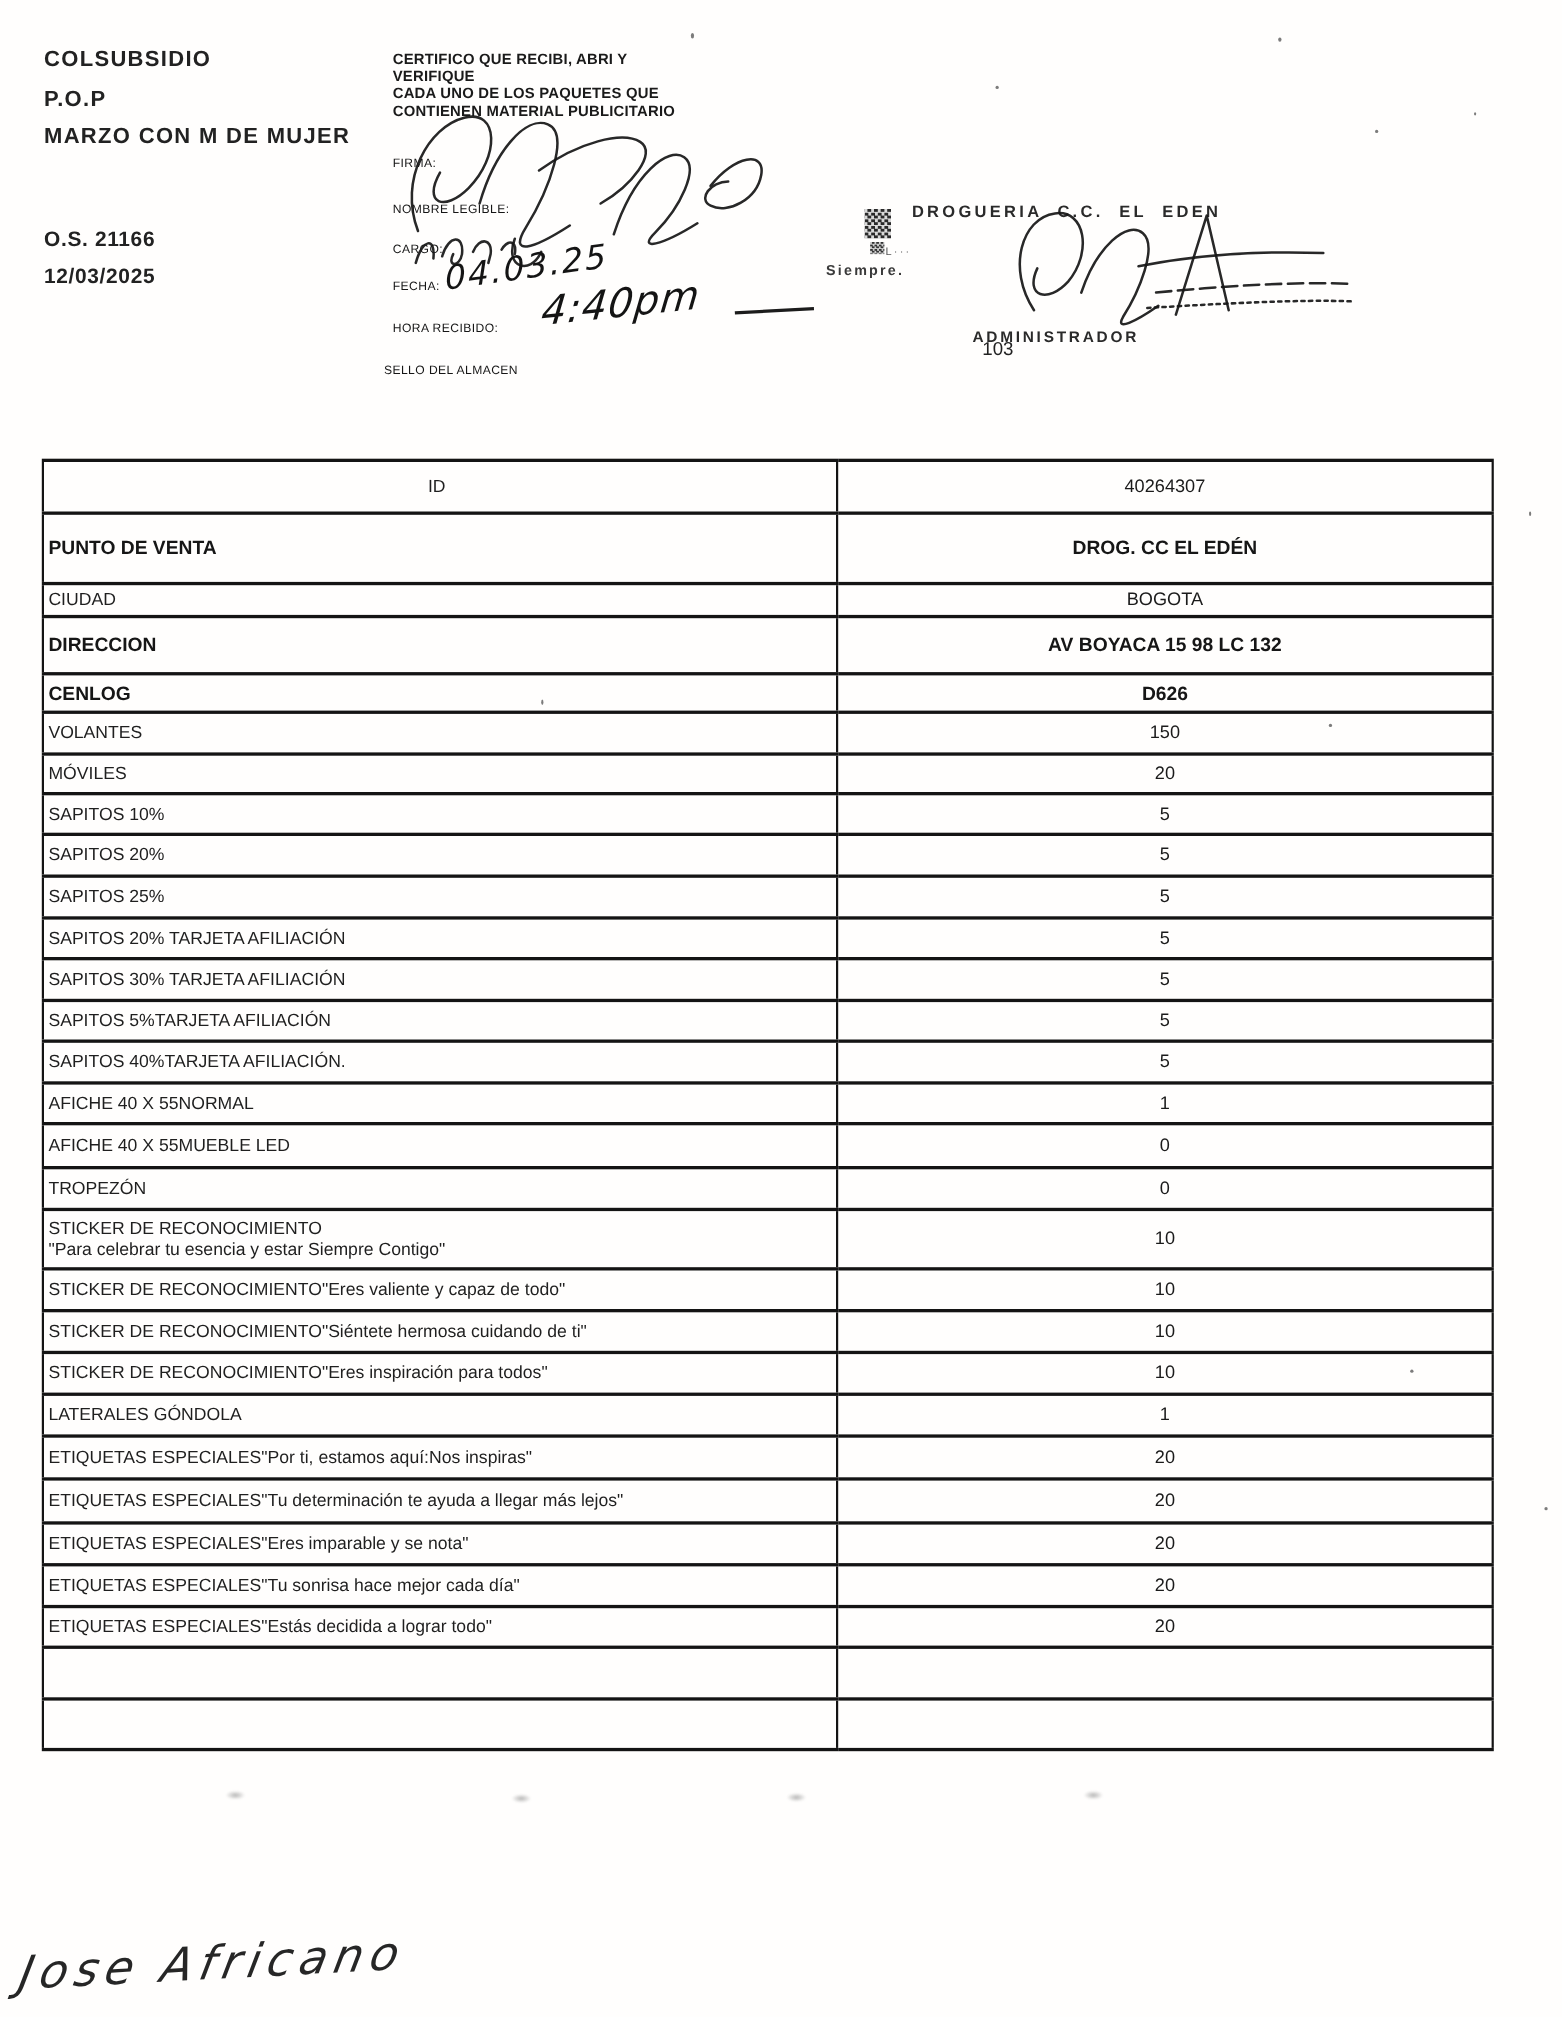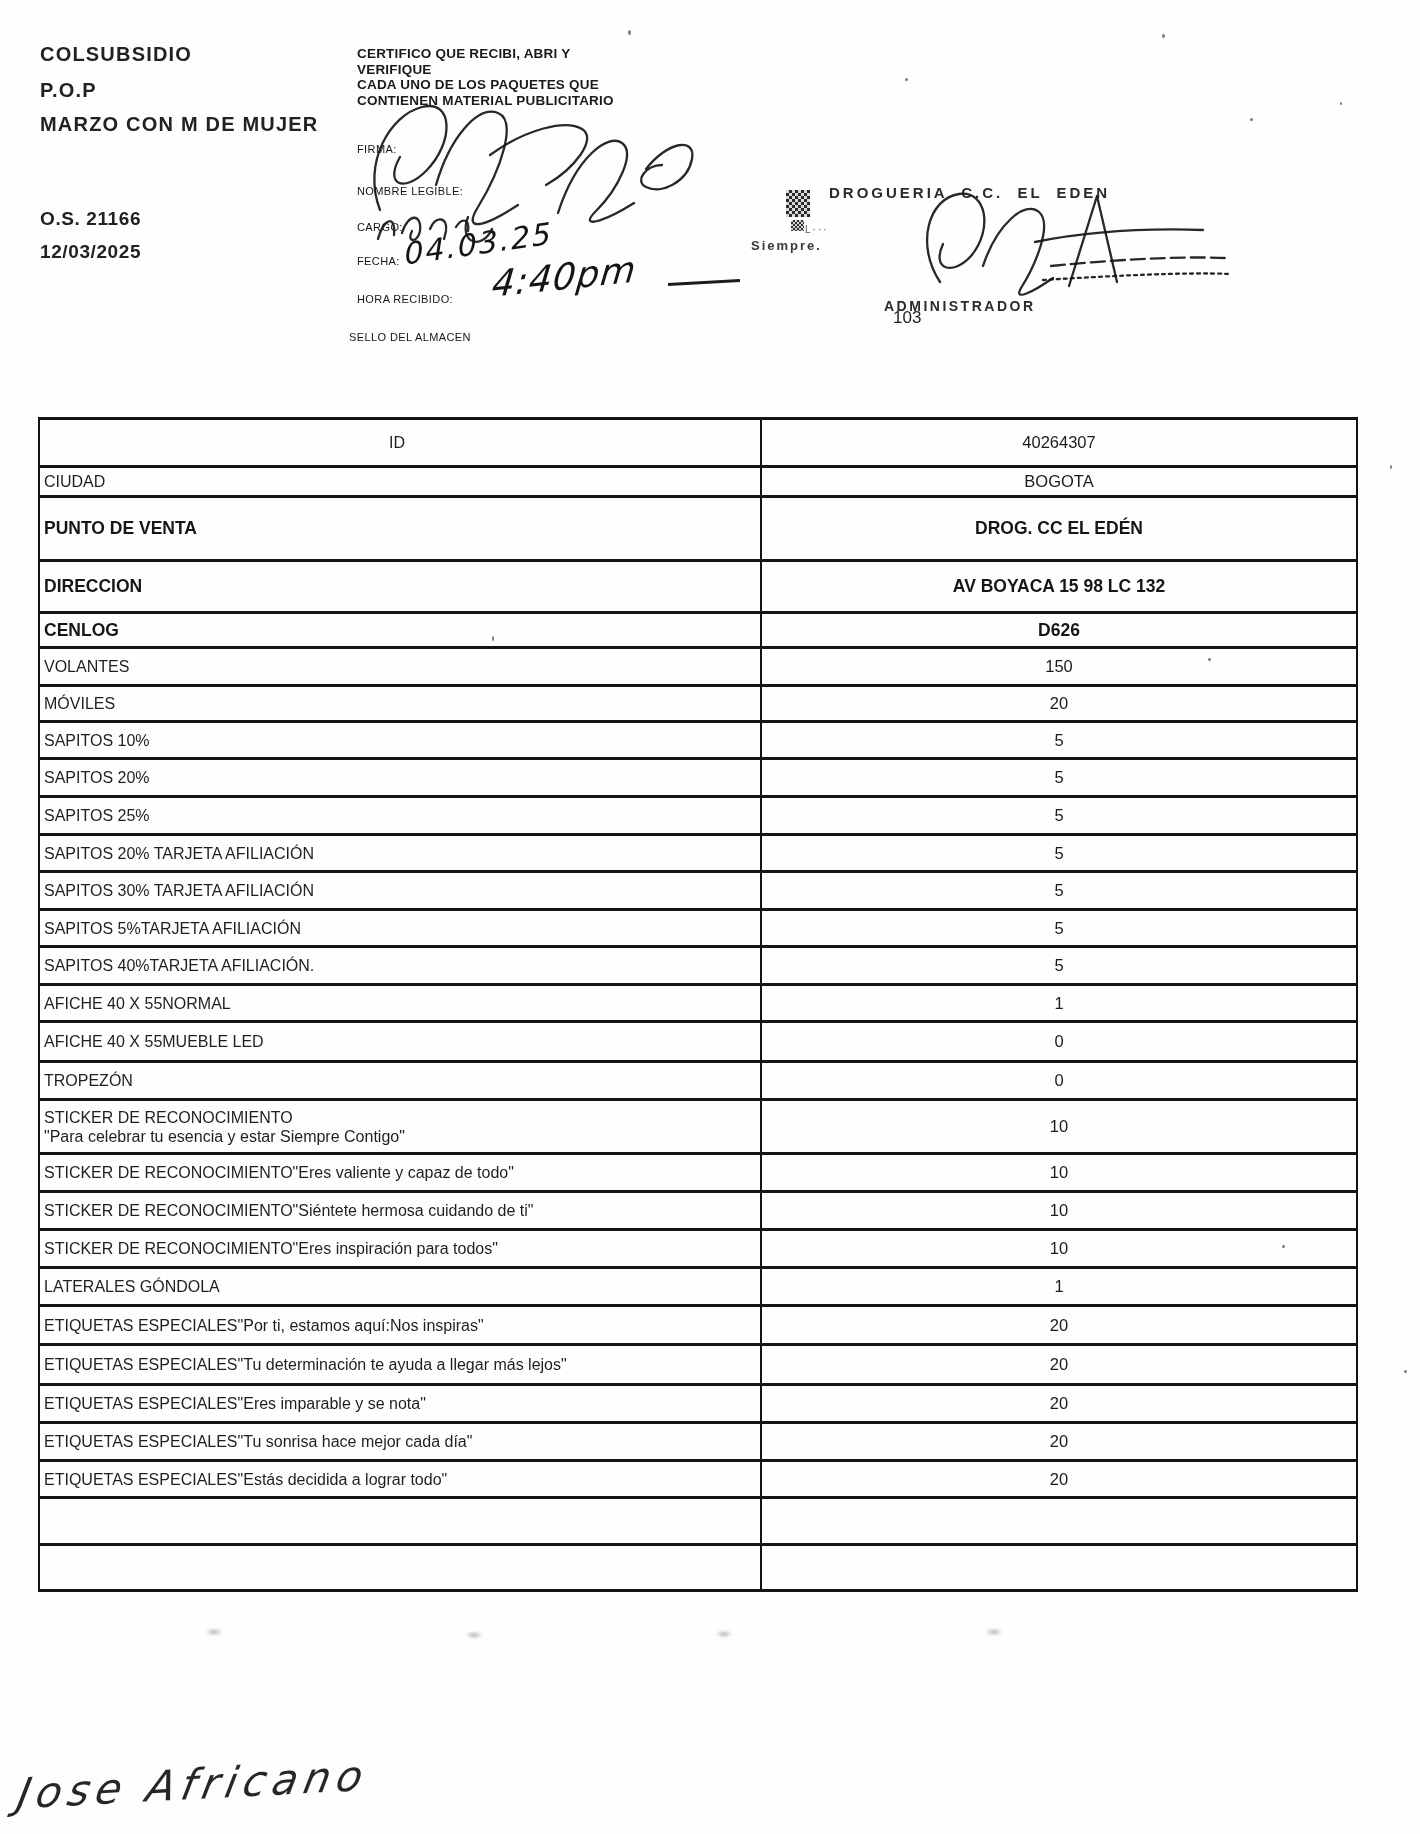--- a/index.html
+++ b/index.html
@@ -114,31 +114,31 @@
         <col style="width:722px">
         <col>
       </colgroup>
     <tbody>
         <tr style="height: 48px;">
           <td class="cl ctr">
             <div>ID</div>
           </td>
           <td class="cv">40264307</td>
         </tr>
-        <tr style="height: 30px;">
-          <td class="cl">
-            <div>CIUDAD</div>
-          </td>
-          <td class="cv">BOGOTA</td>
-        </tr>
         <tr style="height: 64px;">
           <td class="cl b">
             <div>PUNTO DE VENTA</div>
           </td>
           <td class="cv b">DROG. CC EL EDÉN</td>
+        </tr>
+        <tr style="height: 30px;">
+          <td class="cl">
+            <div>CIUDAD</div>
+          </td>
+          <td class="cv">BOGOTA</td>
         </tr>
         <tr style="height: 52px;">
           <td class="cl b">
             <div>DIRECCION</div>
           </td>
           <td class="cv b">AV BOYACA 15 98 LC 132</td>
         </tr>
         <tr style="height: 35px;">
           <td class="cl b">
             <div>CENLOG</div>

